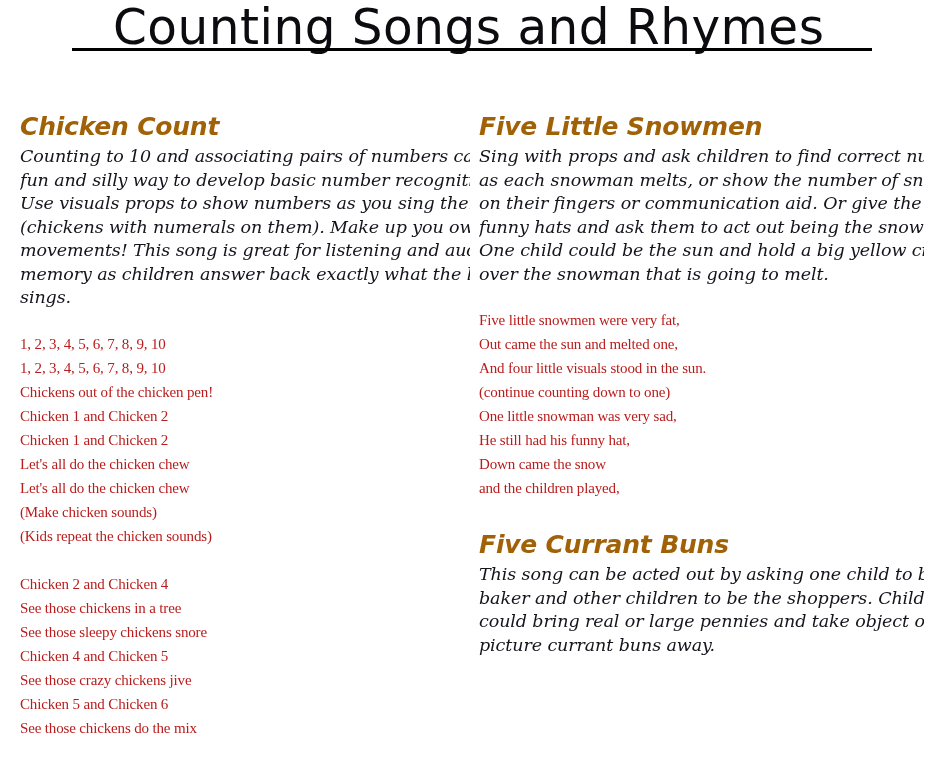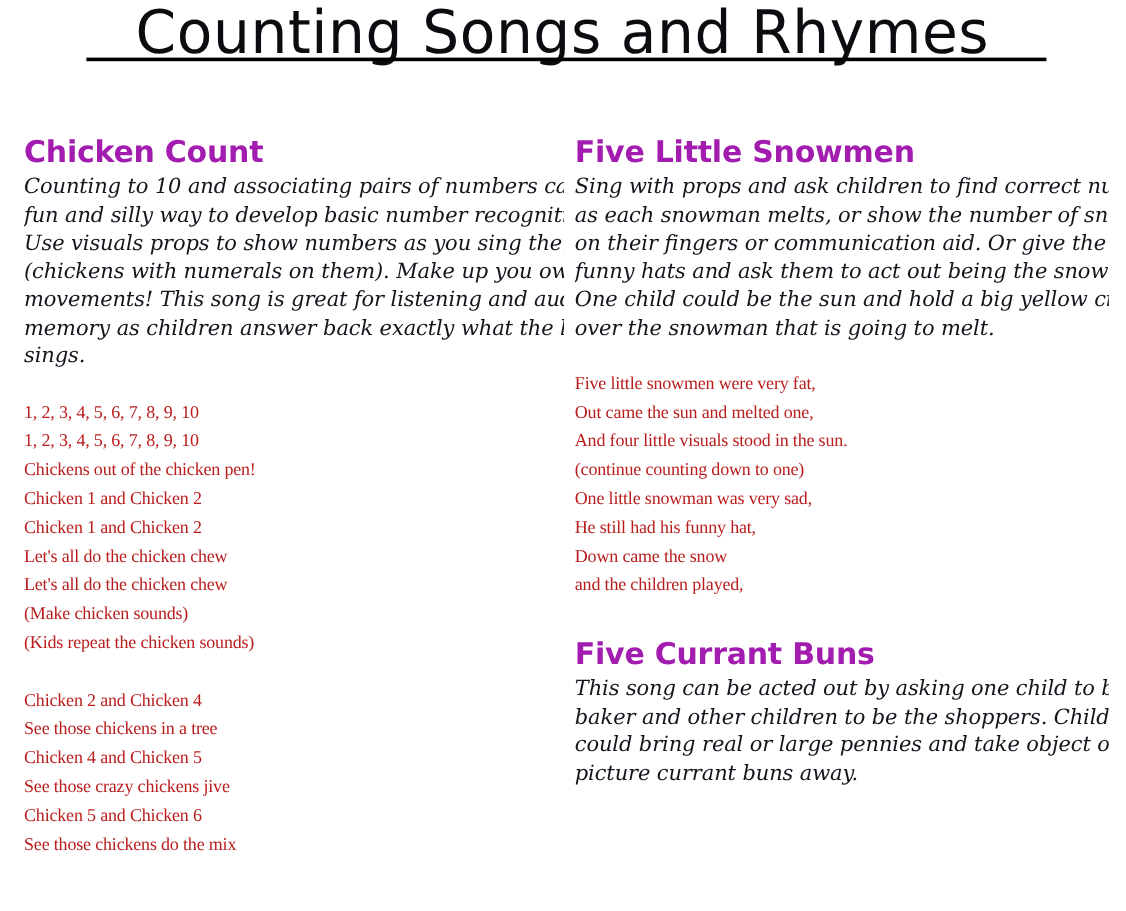--- a/index.html
+++ b/index.html
@@ -75,23 +75,24 @@
   
   .song { margin: 0 0 0 0; }
   .song + .song { margin-top: 30px; }
 
   .song-heading {
     font-family: "DejaVu Sans", sans-serif;
     font-size: 25px;
     line-height: 30px;
     font-weight: 700;
     letter-spacing: -0.2px;
-    color: #a21caf;
+    color: #a16207;
     margin: 0 0 3px 0;
     white-space: nowrap;
+    font-style: italic;
   }
 
   .song-intro {
     font-family: "DejaVu Serif", "Liberation Serif", serif;
     font-style: italic;
     font-size: 17.5px;
     line-height: 23.5px;
     color: #14141c;
     margin: 0;
     letter-spacing: -0.1px;
@@ -141,20 +142,21 @@
           <span class="ln">Chicken 1 and Chicken 2</span>
           <span class="ln">Chicken 1 and Chicken 2</span>
           <span class="ln">Let's all do the chicken chew</span>
           <span class="ln">Let's all do the chicken chew</span>
           <span class="ln">(Make chicken sounds)</span>
           <span class="ln">(Kids repeat the chicken sounds)</span>
         </p>
         <p class="verse">
           <span class="ln">Chicken 2 and Chicken 4</span>
           <span class="ln">See those chickens in a tree</span>
+          <span class="ln">See those sleepy chickens snore</span>
           <span class="ln">Chicken 4 and Chicken 5</span>
           <span class="ln">See those crazy chickens jive</span>
           <span class="ln">Chicken 5 and Chicken 6</span>
           <span class="ln">See those chickens do the mix</span>
         </p>
       </div>
     </div>
 
     <div class="col col-right">
       <div class="song">

